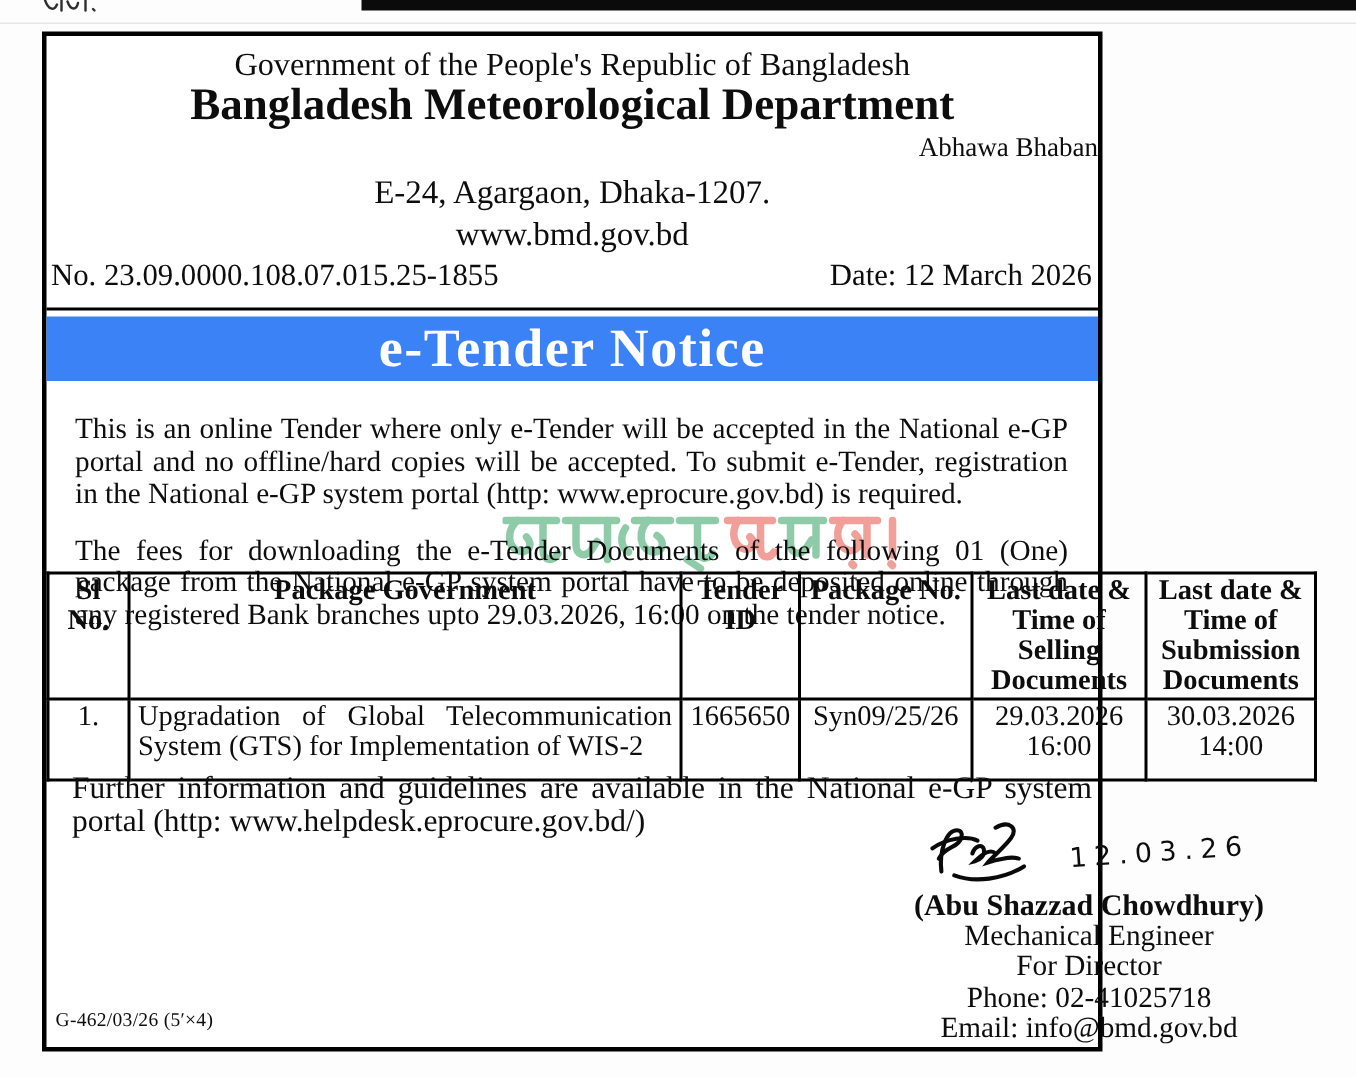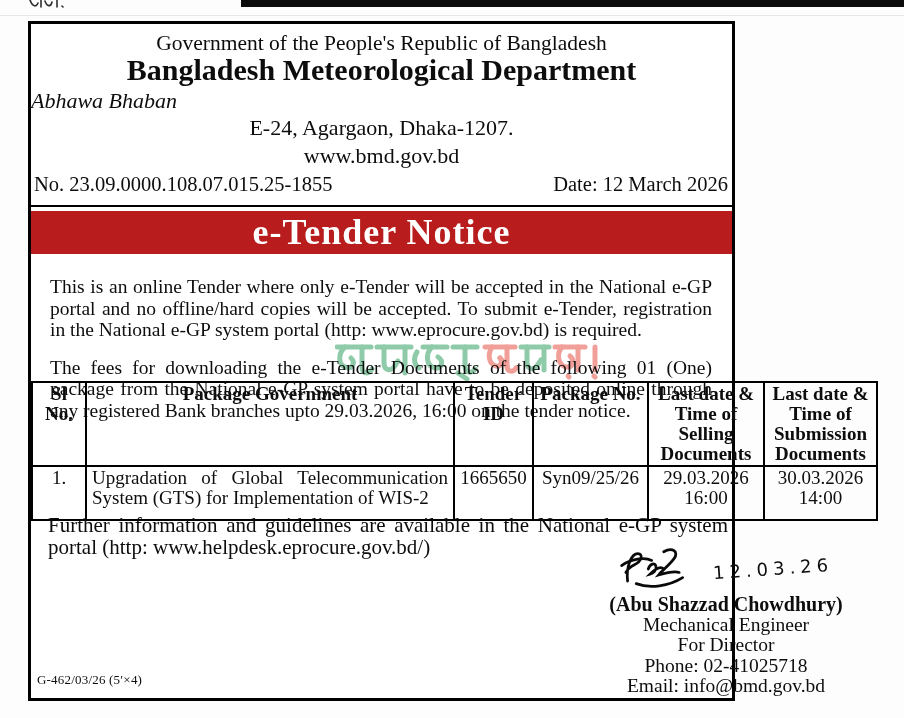--- a/index.html
+++ b/index.html
@@ -14,27 +14,27 @@
   .corner-frag{position:absolute;left:28px;top:-2px;width:42px;height:12px;}
 
   .doc{
     position:absolute;left:28px;top:21px;width:707px;height:680px;
     box-sizing:border-box;border:3px solid #000;background:#fff;
   }
   .doc > *{position:absolute;}
 
   .h-gov  {top:7px;  left:0;right:0;text-align:center;font-size:21.5px;}
   .h-dept {top:29px; left:0;right:0;text-align:center;font-size:30px;font-weight:bold;}
-  .h-bldg {top:64px; left:0;right:0;text-align:left;font-size:22px;font-style:italic;}
+  .h-bldg {top:64px; left:0;right:0;text-align:right;font-size:18px;}
   .h-addr {top:91px; left:0;right:0;text-align:center;font-size:22px;}
   .h-web  {top:119px;left:0;right:0;text-align:center;font-size:22px;}
   .refdate{top:149px;left:3px;right:4px;display:flex;justify-content:space-between;font-size:20.5px;gap:36px;}
   .sep{top:181px;left:0;right:0;height:2px;background:#000;}
   .titlebar{
-    top:187px;left:0;right:0;height:43px;background:#b91c1c;color:#fff;
+    top:187px;left:0;right:0;height:43px;background:#3b82f6;color:#fff;
     text-align:center;font-size:36px;font-weight:bold;line-height:42px;letter-spacing:1px;
   }
 
   .watermark{left:304px;top:316px;width:278px;height:42px;z-index:0;opacity:.85;}
 
   .paras{top:236px;left:3px;right:4px;z-index:1;font-size:19.5px;line-height:21.5px;text-align:justify;}
   .paras p{margin:16px;}
 
   table.tbl{
     top:357px;left:0;z-index:1;border-collapse:collapse;

